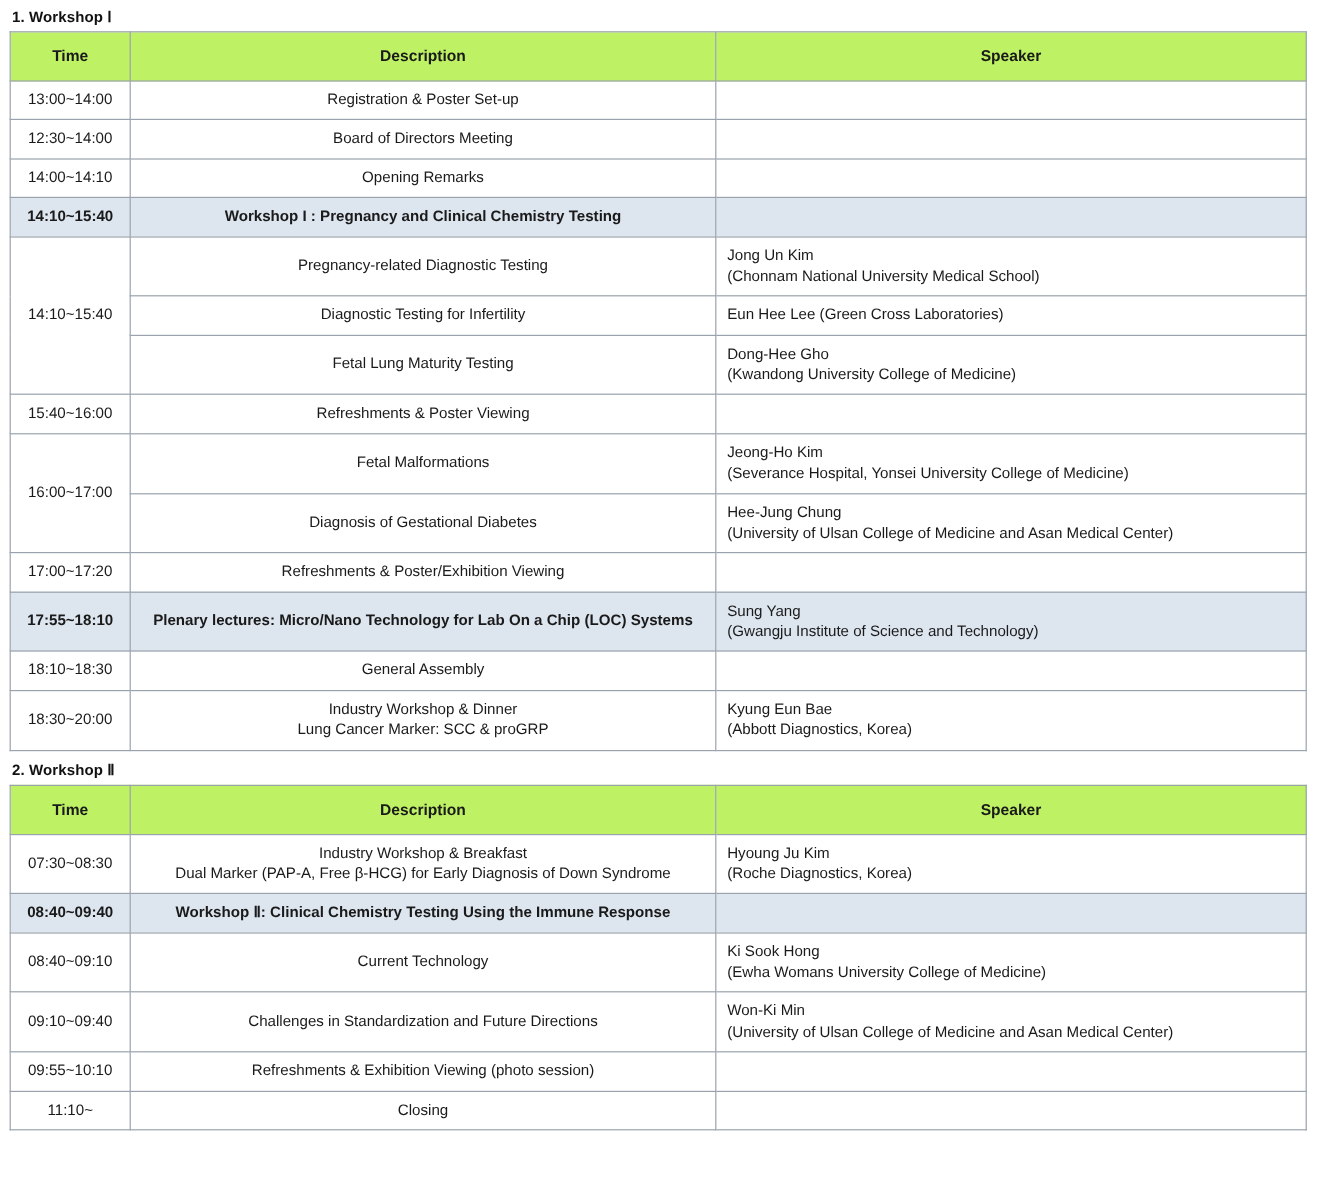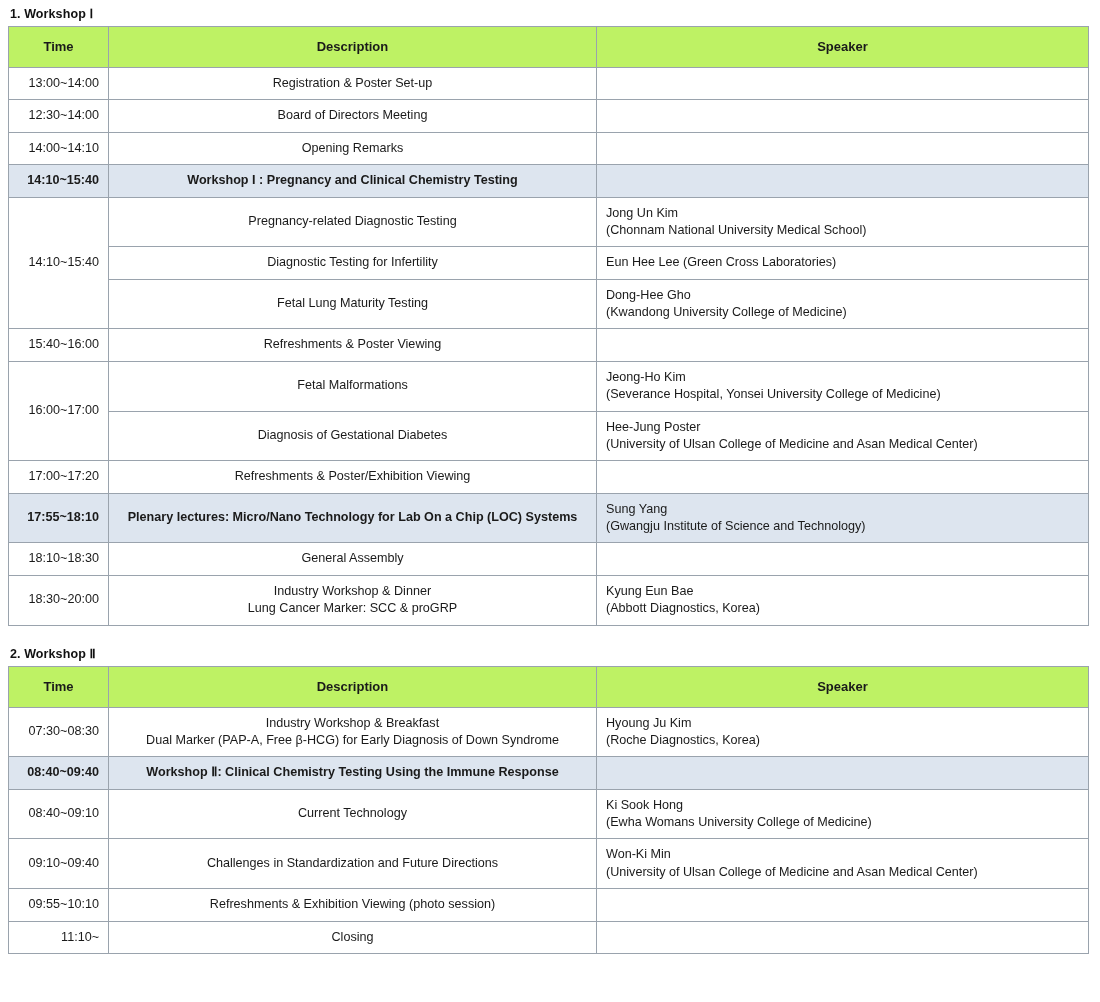--- a/index.html
+++ b/index.html
@@ -21,21 +21,21 @@
     width: 944px;
   }
   .section-title {
     font-size: 12.5px;
     font-weight: bold;
     color: #111;
     margin: 0 0 5px 2px;
     letter-spacing: 0.1px;
   }
   .section-title.second {
-    margin-top: 20px;
+    margin-top: 8px;
   }
   table.schedule {
     border-collapse: collapse;
     width: 1080px;
     table-layout: fixed;
   }
   table.schedule td, table.schedule th {
     border: 1px solid #9aa3ad;
     padding: 7px 9px;
     vertical-align: middle;
@@ -49,21 +49,21 @@
     font-weight: bold;
     text-align: center;
     height: 26px;
     font-size: 13px;
   }
   col.c-time { width: 100px; }
   col.c-desc { width: 488px; }
   col.c-spk  { width: 492px; }
 
   td.time {
-    text-align: right;
+    text-align: center;
     font-size: 12.4px;
     white-space: nowrap;
   }
   td.desc { text-align: center; }
   td.spk  { text-align: left; }
 
   tr.highlight td {
     background: #dde5ef;
   }
   tr.highlight td.desc,
@@ -165,21 +165,21 @@
             <td class="spk">
               <span class="line2">Jeong-Ho Kim</span>
               <span class="line2">(Severance Hospital, Yonsei University College of Medicine)</span>
             </td>
           </tr>
           <tr>
             <td class="desc">
               <span class="line2">Diagnosis of Gestational Diabetes</span>
             </td>
             <td class="spk">
-              <span class="line2">Hee-Jung Poster</span>
+              <span class="line2">Hee-Jung Chung</span>
               <span class="line2">(University of Ulsan College of Medicine and Asan Medical Center)</span>
             </td>
           </tr>
           <tr>
             <td class="time">17:00~17:20</td>
             <td class="desc">
               <span class="line2">Refreshments &amp; Poster/Exhibition Viewing</span>
             </td>
             <td class="spk"></td>
           </tr>

